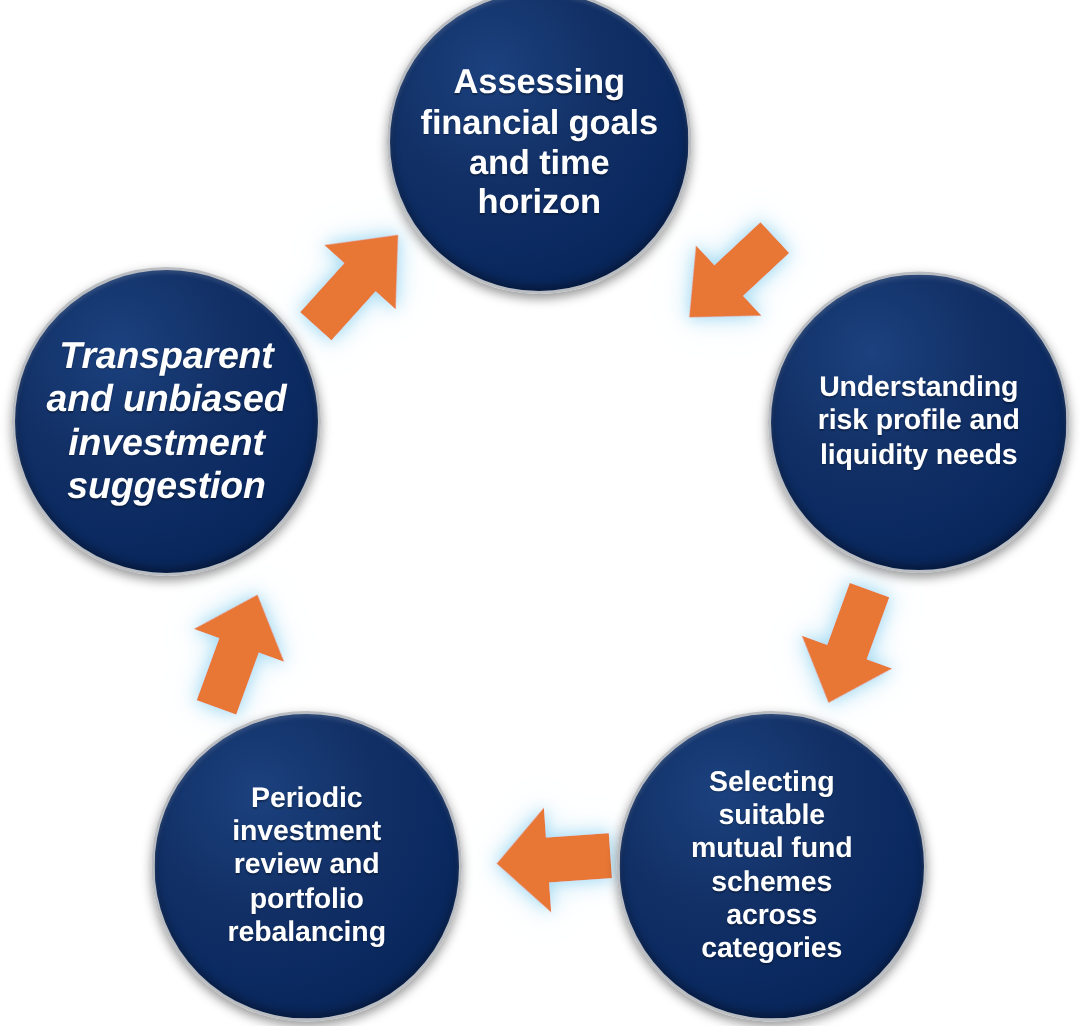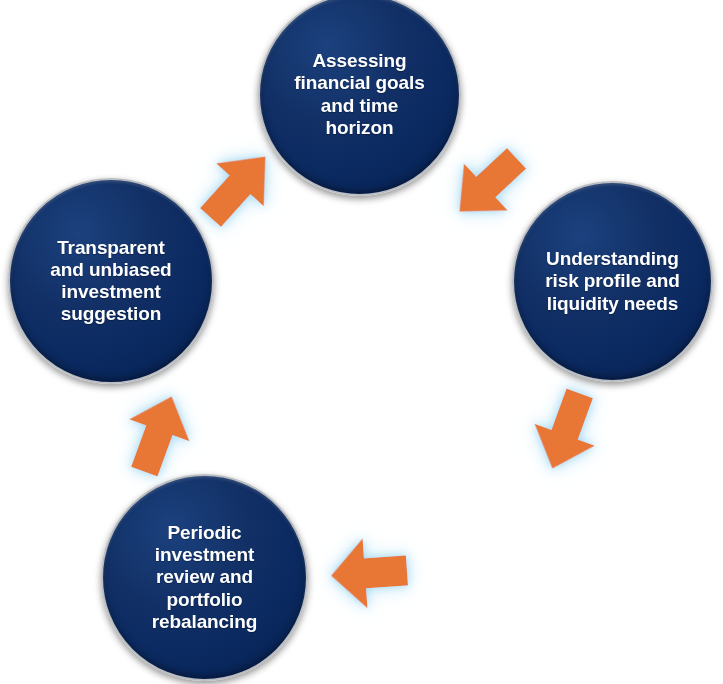--- a/index.html
+++ b/index.html
@@ -54,25 +54,25 @@
     text-shadow: 0 1px 1px rgba(0,0,0,0.30);
   }
 
   
   #node-0 { left: 258px; top: -7px;  width: 203px; height: 203px; }
   #node-1 { left: 512px; top: 181px; width: 201px; height: 201px; }
   #node-2 { left: 411px; top: 474px; width: 207px; height: 207px; }
   #node-3 { left: 101px; top: 474px; width: 207px; height: 207px; }
   #node-4 { left: 8px;   top: 178px; width: 206px; height: 206px; }
 
-  #node-0 .node-label { font-size: 19px; }
+  #node-0 .node-label { font-size: 23px; }
   #node-1 .node-label { font-size: 19px; }
   #node-2 .node-label { font-size: 19px; }
   #node-3 .node-label { font-size: 19px; }
-  #node-4 .node-label { font-size: 19px; }
+  #node-4 .node-label { font-size: 25px; font-style: italic; }
 
   
   .arrow {
     position: absolute;
     pointer-events: none;
   }
   .arrow svg { display: block; overflow: visible; }
 
   #arrow-0 { left: 440px; top: 140px; }  
   #arrow-1 { left: 518px; top: 385px; }  
@@ -161,20 +161,28 @@
 and time
 horizon</div>
   </div>
 
   <div class="node" id="node-1">
     <div class="node-label">Understanding
 risk profile and
 liquidity needs</div>
   </div>
 
+  <div class="node" id="node-2">
+    <div class="node-label">Selecting
+suitable
+mutual fund
+schemes
+across
+categories</div>
+  </div>
 
   <div class="node" id="node-3">
     <div class="node-label">Periodic
 investment
 review and
 portfolio
 rebalancing</div>
   </div>
 
   <div class="node" id="node-4">

